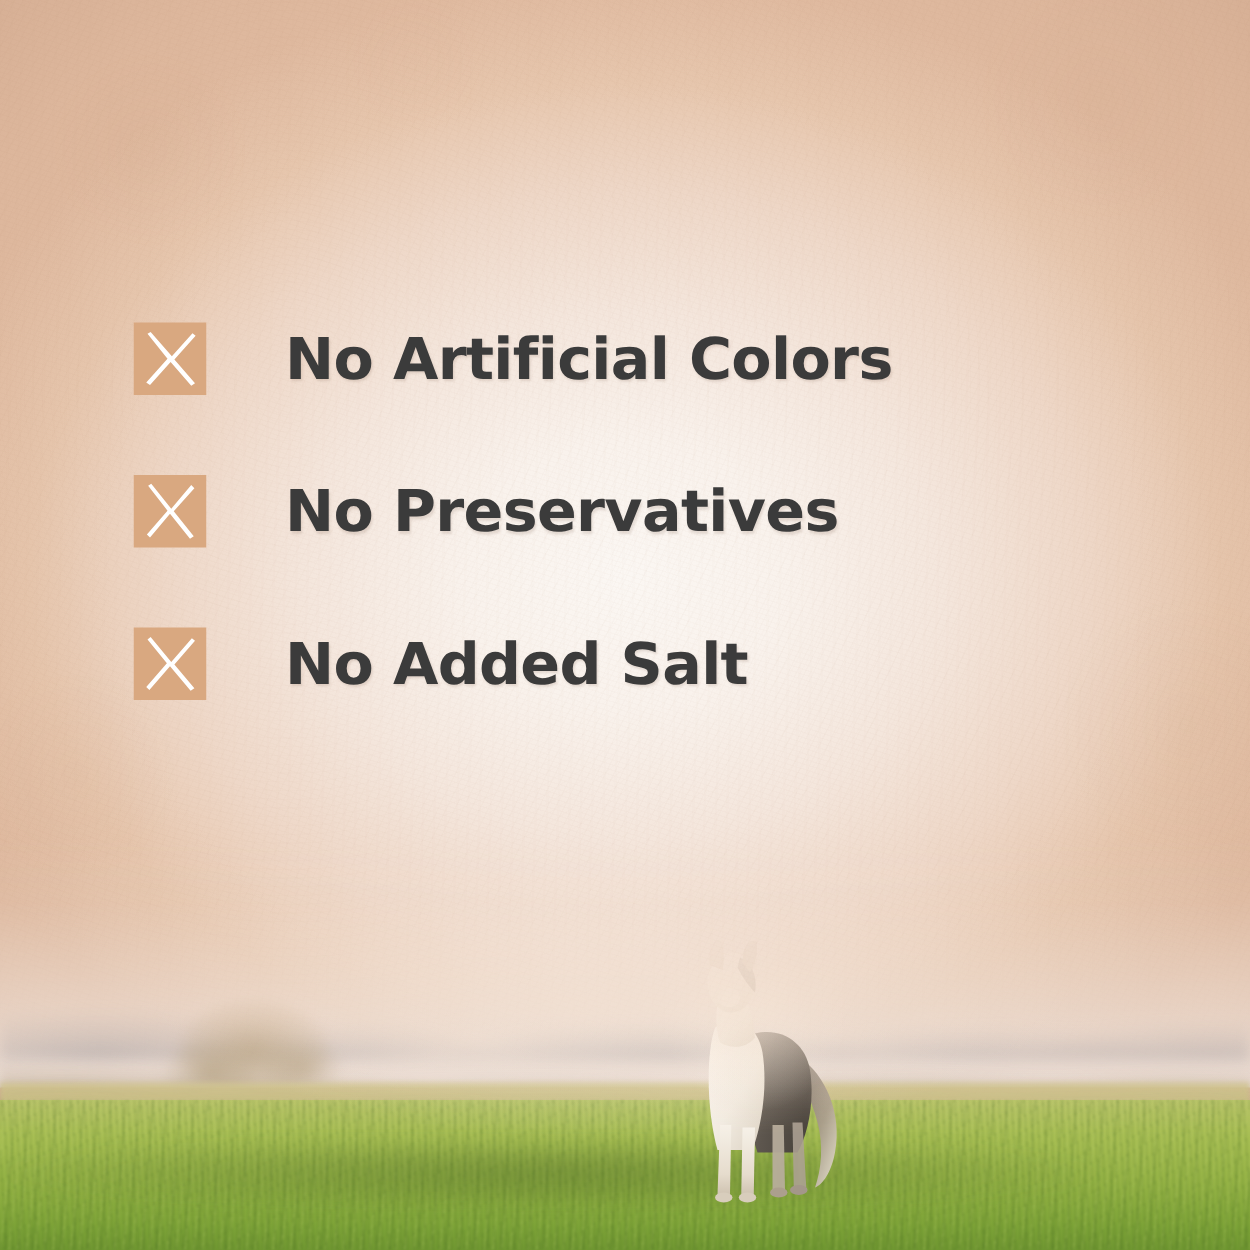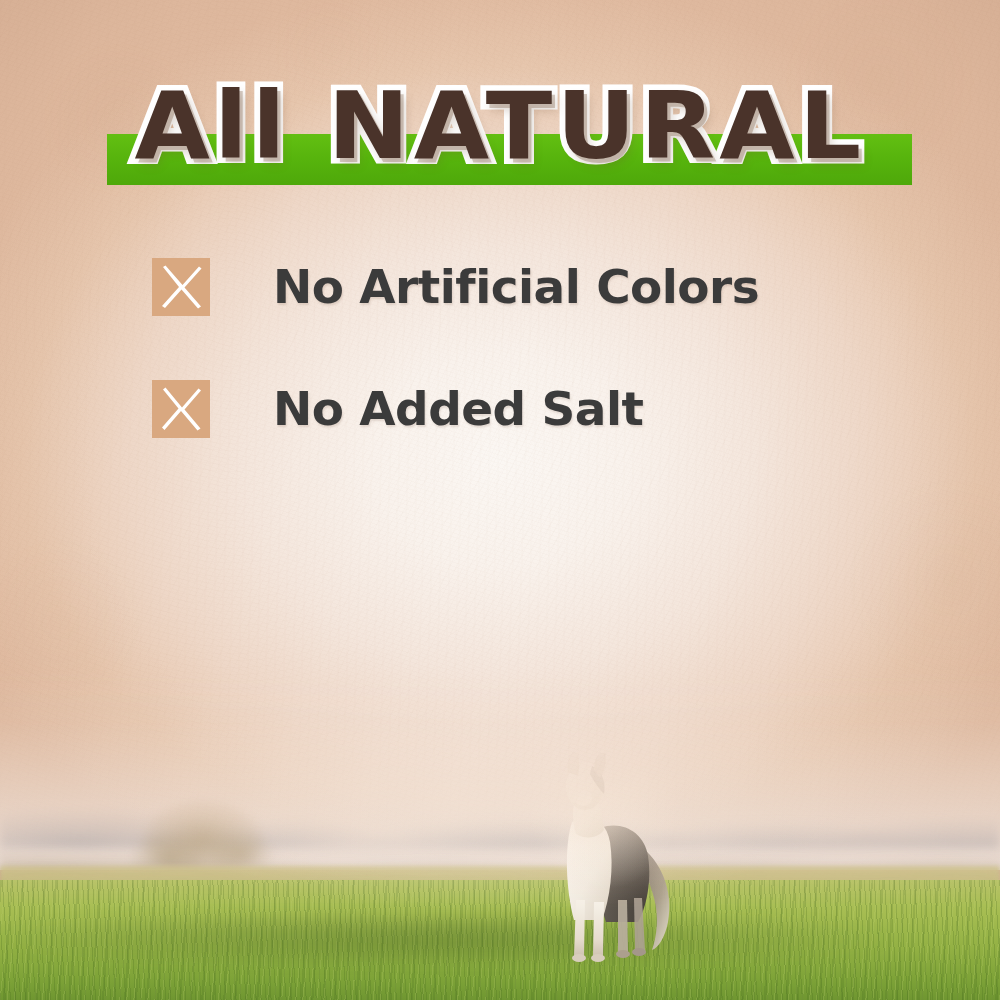--- a/index.html
+++ b/index.html
@@ -103,21 +103,20 @@
   #claims {
     position:absolute;
     left:107px; top:258px;
     width:820px;
   }
   .claim-row {
     position:relative;
     height:58px;
     margin-bottom:64px;
     display:flex;
-    margin-left:45px;
   }
   .claim-row:last-child { margin-bottom:0; }
 
   .xbox {
     position:relative;
     flex:0 0 auto;
     width:58px; height:58px;
     background:#d9a880;
     overflow:hidden;
   }
@@ -269,37 +268,41 @@
 </head>
 <body>
 
 <div id="poster">
 
   <div class="paper-base"></div>
   <div class="paper-blotch"></div>
   <div class="paper-grain"></div>
   <div class="paper-vignette"></div>
 
-  <div id="headline-zone">
-    <div class="green-bar"></div>
-    <div class="headline-text">All NATURAL</div>
-  </div>
 
   <div id="claims">
 
     <div class="claim-row">
       <div class="xbox">
         <svg viewBox="0 0 58 58" xmlns="http://www.w3.org/2000/svg">
           <path d="M11 9 L13.5 7.5 L30.5 27 L47 8.5 L49.5 10.5 L32.5 29.5 L49 48.5 L46 50.5 L29.5 31.5 L13 50 L10 48 L27 29 Z" fill="#ffffff"></path>
         </svg>
       </div>
       <div class="claim-label">No Artificial Colors</div>
     </div>
 
 
+    <div class="claim-row">
+      <div class="xbox">
+        <svg viewBox="0 0 58 58" xmlns="http://www.w3.org/2000/svg">
+          <path d="M11.5 8.5 L14 7 L30 27 L46 8 L48.5 10.5 L32 29 L48 49 L45 51 L29 31 L13 50 L10.5 47.5 L27 28.5 Z" fill="#ffffff"></path>
+        </svg>
+      </div>
+      <div class="claim-label">No Preservatives</div>
+    </div>
 
     <div class="claim-row">
       <div class="xbox">
         <svg viewBox="0 0 58 58" xmlns="http://www.w3.org/2000/svg">
           <path d="M11 9.5 L13.5 7.5 L30 27.5 L46.5 8.5 L49 10.5 L32.5 29.5 L48.5 48.5 L45.5 50.5 L29 31 L12.5 50 L10 47.5 L26.5 28.5 Z" fill="#ffffff"></path>
         </svg>
       </div>
       <div class="claim-label">No Added Salt</div>
     </div>
 

